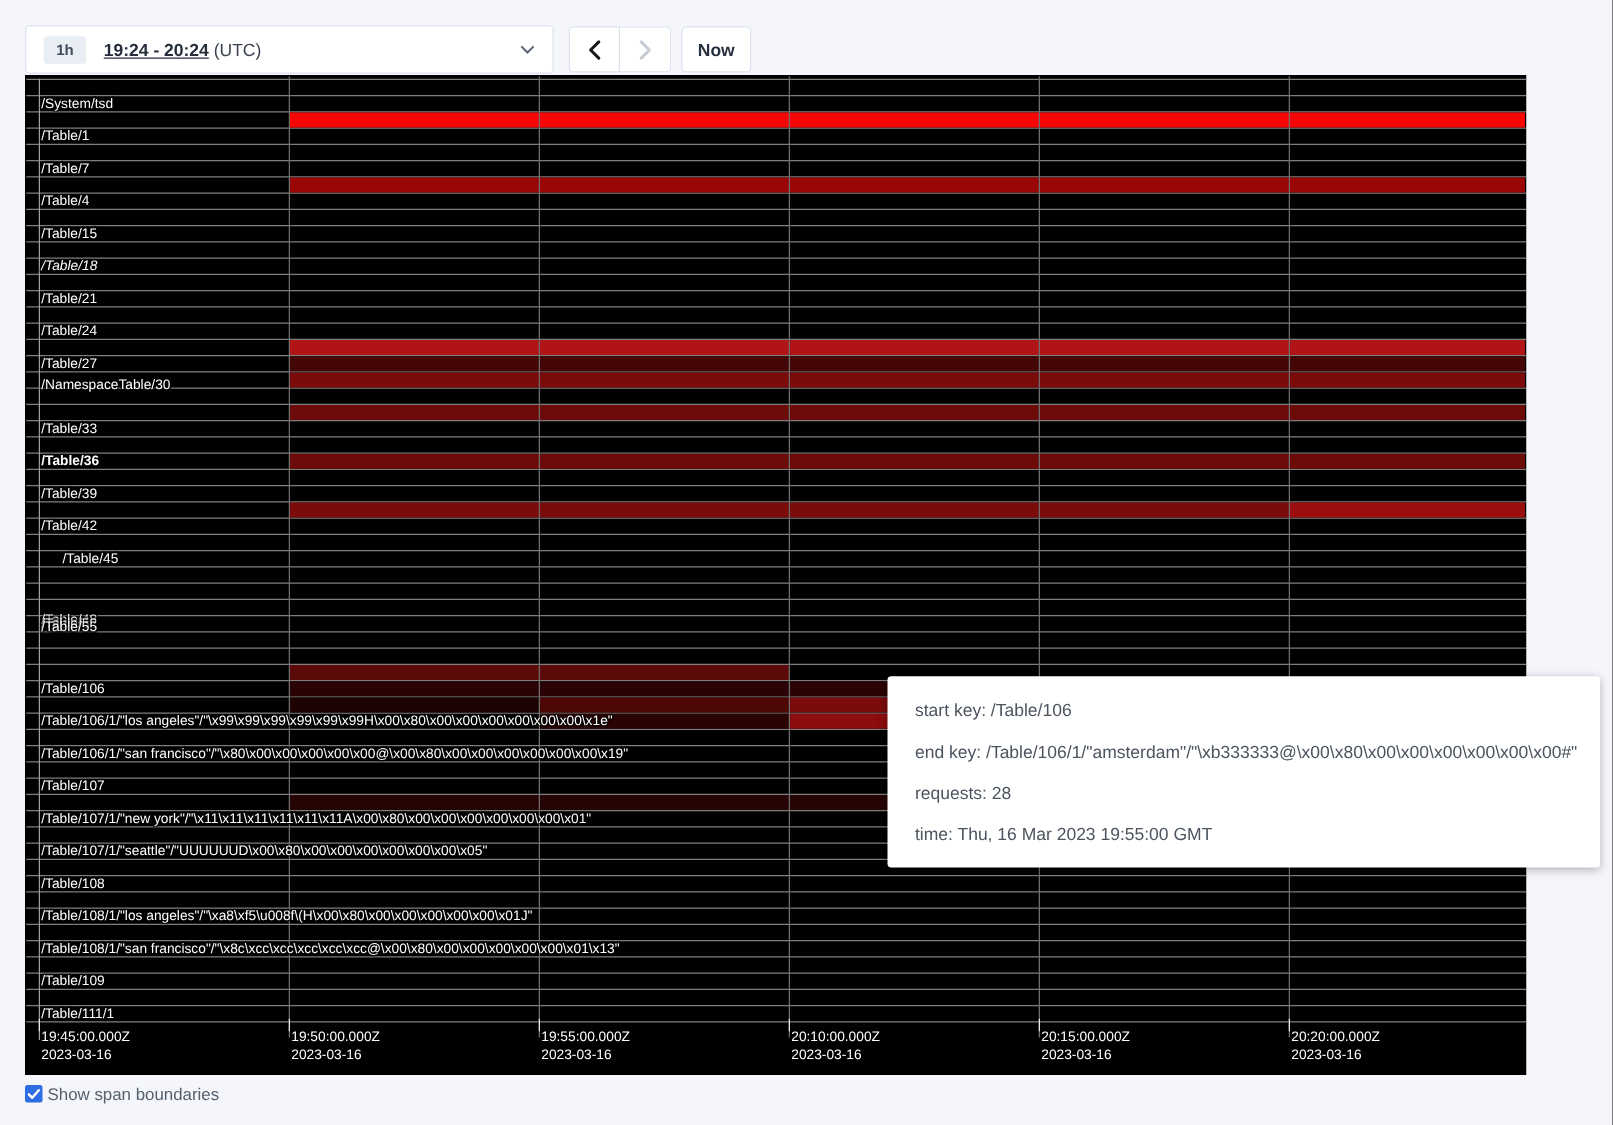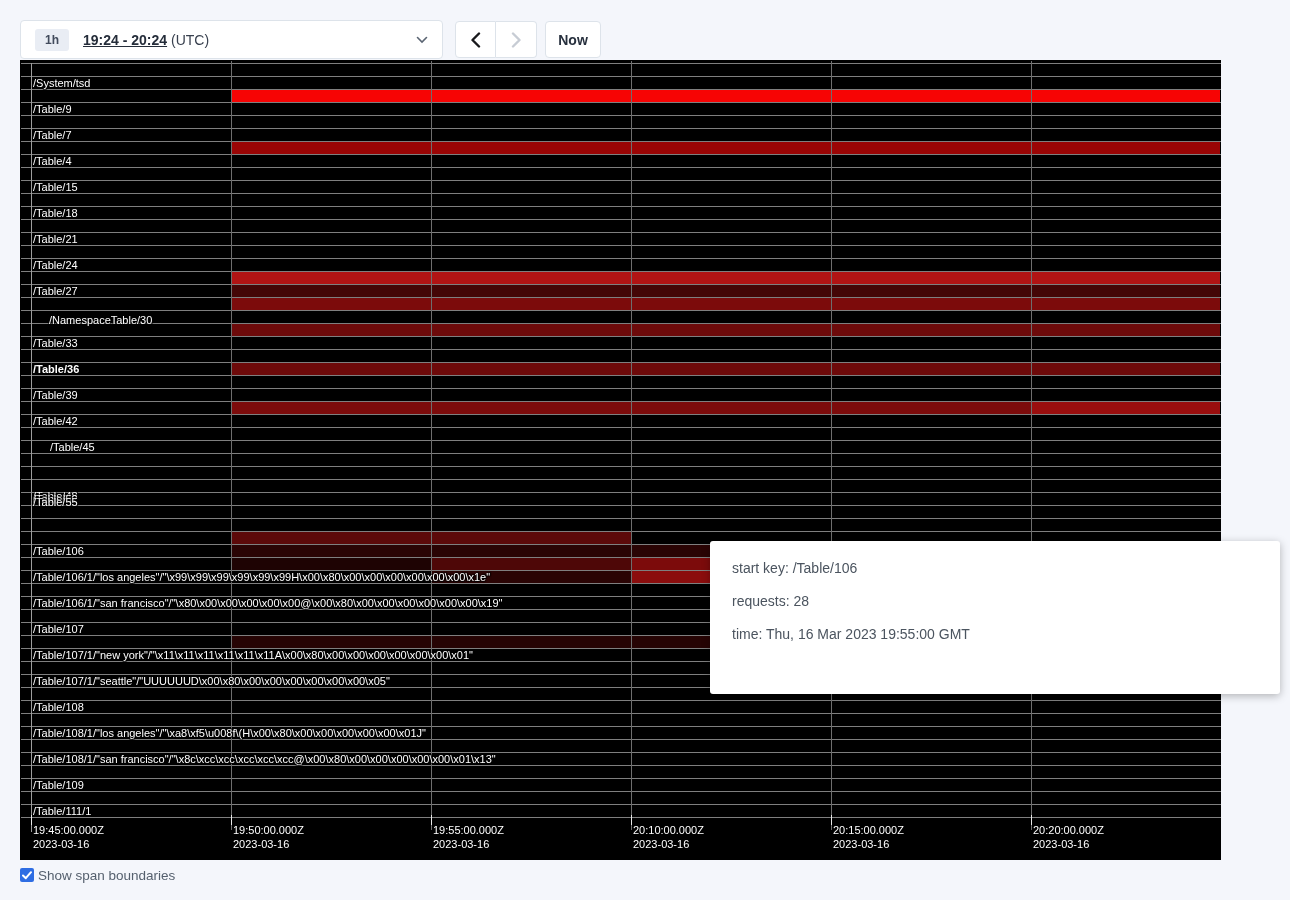--- a/index.html
+++ b/index.html
@@ -159,29 +159,29 @@
       <div class="band" style="left: 412px; width: 200px; top: 511px; height: 12px; background: rgb(42, 4, 4);"></div>
       <div class="band" style="left: 612px; width: 588px; top: 511px; height: 12px; background: rgb(139, 13, 13);"></div>
       <div class="band" style="left: 212px; width: 988px; top: 576px; height: 12px; background: rgb(38, 4, 4);"></div>
       <div class="vline" style="left: 211px;"></div>
       <div class="vline" style="left: 411px;"></div>
       <div class="vline" style="left: 611px;"></div>
       <div class="vline" style="left: 811px;"></div>
       <div class="vline" style="left: 1011px;"></div>
       <div class="vline axisline" style="left: 11px; top: 3px;"></div>
       <div class="rowlabel" style="top: 15.5px;">/System/tsd</div>
-      <div class="rowlabel" style="top: 41.5px;">/Table/9</div>
+      <div class="rowlabel" style="top: 41.5px;">/Table/1</div>
       <div class="rowlabel" style="top: 67.5px;">/Table/7</div>
       <div class="rowlabel" style="top: 93.5px;">/Table/4</div>
       <div class="rowlabel" style="top: 119.5px;">/Table/15</div>
-      <div class="rowlabel" style="top: 145.5px;">/Table/18</div>
+      <div class="rowlabel" style="top: 145.5px; font-style: italic;">/Table/18</div>
       <div class="rowlabel" style="top: 171.5px;">/Table/21</div>
       <div class="rowlabel" style="top: 197.5px;">/Table/24</div>
       <div class="rowlabel" style="top: 223.5px;">/Table/27</div>
-      <div class="rowlabel" style="top: 253px; padding-left: 16px;">/NamespaceTable/30</div>
+      <div class="rowlabel" style="top: 241px;">/NamespaceTable/30</div>
       <div class="rowlabel" style="top: 275.5px;">/Table/33</div>
       <div class="rowlabel" style="top: 301.5px; font-weight: bold;">/Table/36</div>
       <div class="rowlabel" style="top: 327.5px;">/Table/39</div>
       <div class="rowlabel" style="top: 353.5px;">/Table/42</div>
       <div class="rowlabel" style="top: 379.5px; padding-left: 17px;">/Table/45</div>
       <div class="rowlabel" style="top: 405.5px; margin-top: 23px;">/Table/48</div>
       <div class="rowlabel" style="top: 431.5px;">/Table/52</div>
       <div class="rowlabel" style="top: 435px;">/Table/55</div>
       <div class="rowlabel" style="top: 483.5px;">/Table/106</div>
       <div class="rowlabel" style="top: 509.5px;">/Table/106/1/"los angeles"/"\x99\x99\x99\x99\x99\x99H\x00\x80\x00\x00\x00\x00\x00\x00\x1e"</div>
@@ -209,20 +209,21 @@
       <div class="tick" style="left: 811px;"></div>
       <div class="ticktext" style="left: 813px; top: 764px;">20:15:00.000Z</div>
       <div class="ticktext" style="left: 813px; top: 778px;">2023-03-16</div>
       <div class="tick" style="left: 1011px;"></div>
       <div class="ticktext" style="left: 1013px; top: 764px;">20:20:00.000Z</div>
       <div class="ticktext" style="left: 1013px; top: 778px;">2023-03-16</div>
     </div>
 
   <div class="tooltip">
     <div class="tline">start key: /Table/106</div>
+    <div class="tline">end key: /Table/106/1/"amsterdam"/"\xb333333@\x00\x80\x00\x00\x00\x00\x00\x00#"</div>
     <div class="tline">requests: 28</div>
     <div class="tline">time: Thu, 16 Mar 2023 19:55:00 GMT</div>
   </div>
 
   <div class="footer">
     <span class="checkbox">
       <svg width="10" height="9" viewBox="0 0 10 9">
           <path d="M1 4.5 L3.8 7.2 L9 1.2" fill="none" stroke="#fff" stroke-width="2" stroke-linecap="round" stroke-linejoin="round"></path>
         </svg>
     </span>

